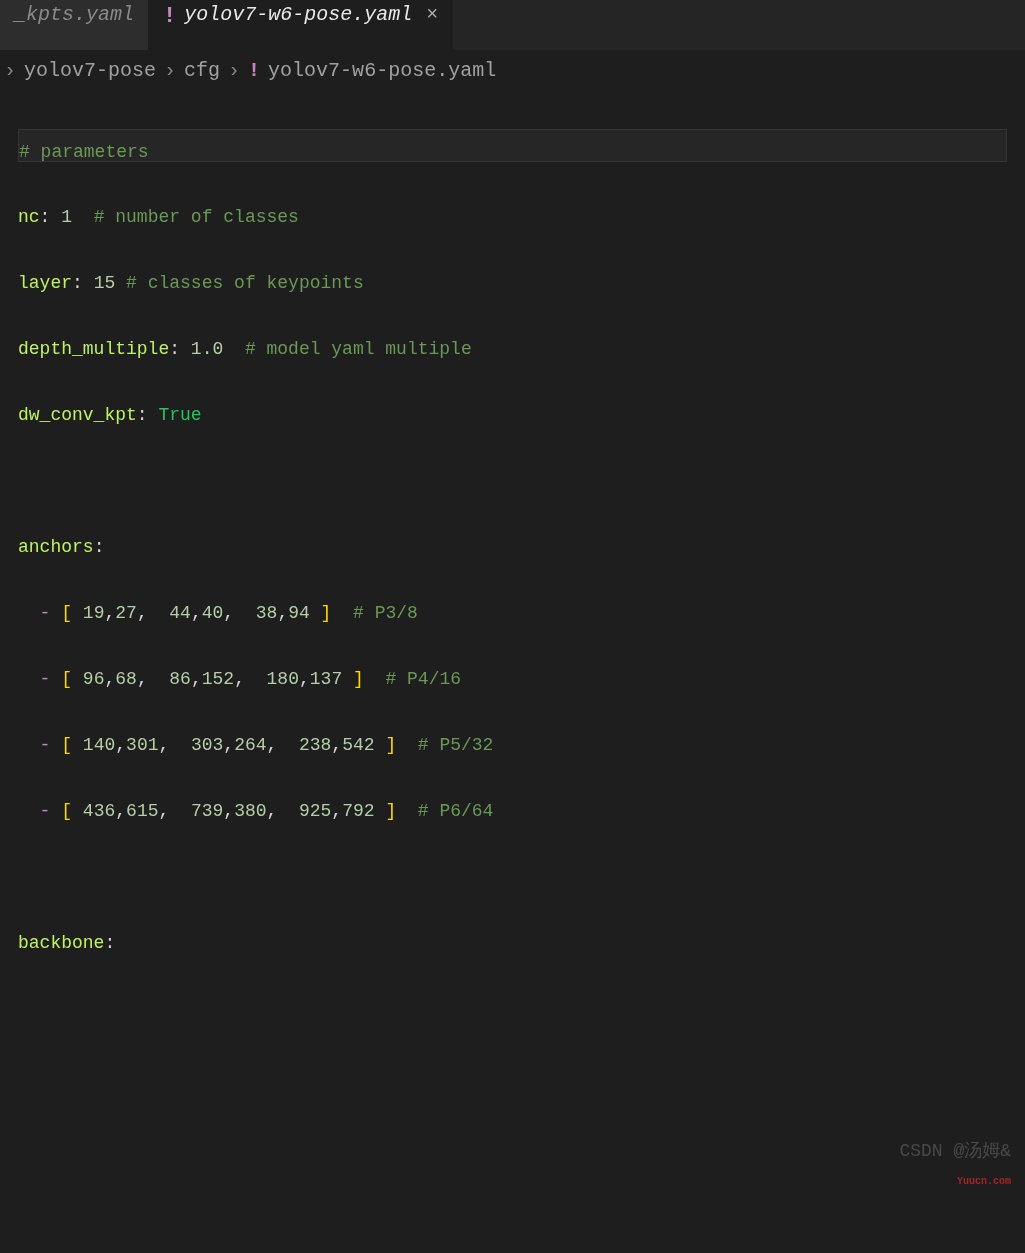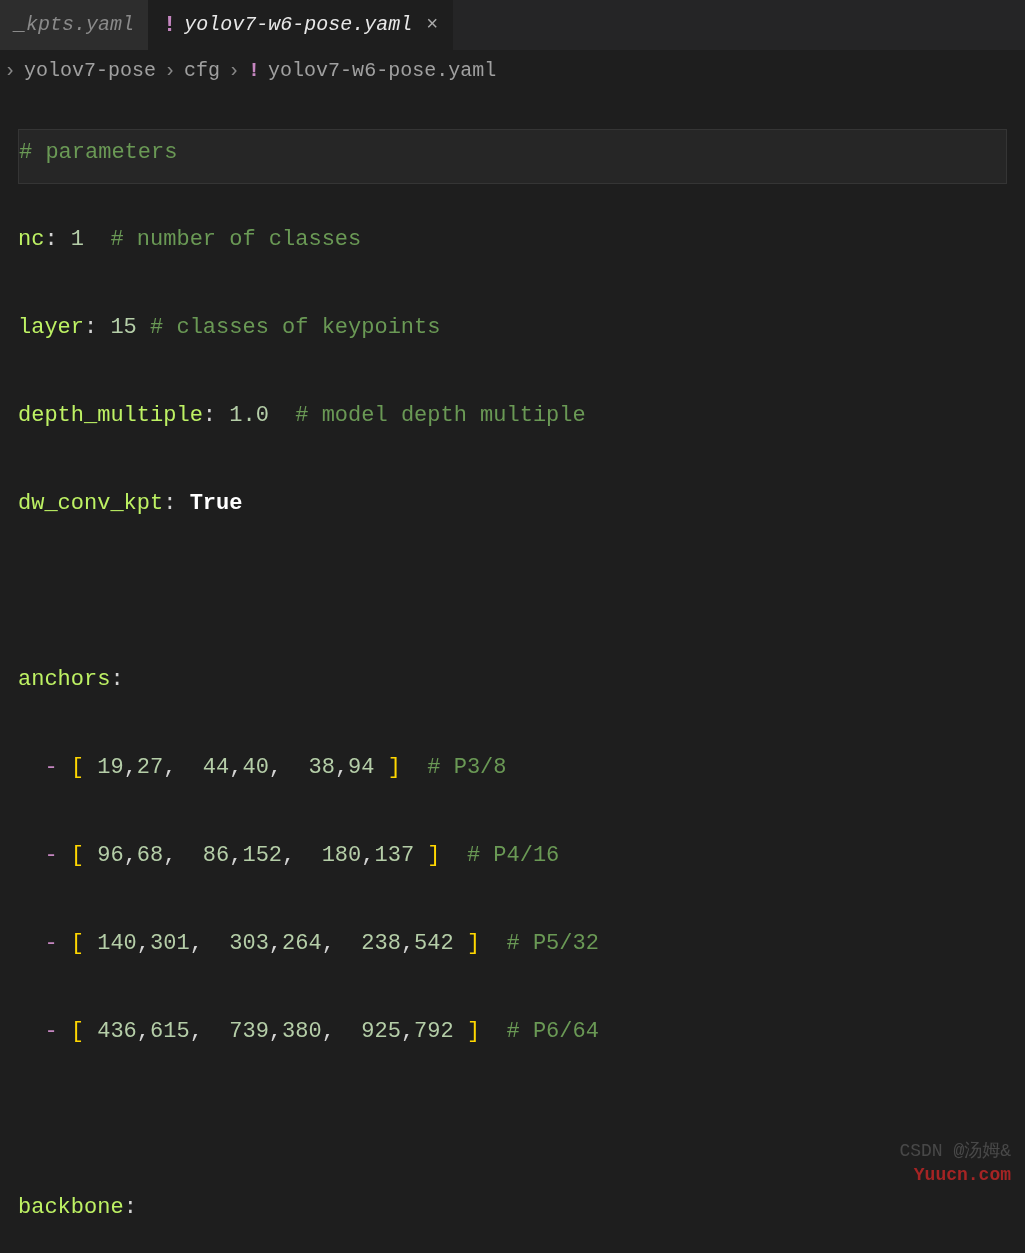--- a/index.html
+++ b/index.html
@@ -14,21 +14,20 @@
   overflow: hidden;
 }
 .tabs {
   display: flex;
   background: #252526;
   height: 50px;
   align-items: stretch;
 }
 .tab {
   display: flex;
-  align-items: center;
   padding: 0 14px;
   background: #2d2d2d;
   color: #8a8a8a;
   font-size: 20px;
   font-style: italic;
   gap: 8px;
   border-right: 1px solid #1e1e1e;
 }
 .tab.active {
   background: #1e1e1e;
@@ -55,48 +54,48 @@
   background: #1e1e1e;
 }
 .breadcrumb .chev { color: #888; }
 .breadcrumb .yaml-icon { color: #c586c0; font-weight: bold; }
 .editor {
   padding: 4px 18px 0 18px;
   white-space: pre;
 }
 .editor .line {
   line-height: 45px;
-  height: 55px;
-  font-size: 22px;
+  height: 33px;
+  font-size: 18px;
 }
 .line.highlight {
   background: rgba(255,255,255,0.04);
   border: 1px solid rgba(255,255,255,0.07);
 }
 
 .c-comment { color: #6a9955; }
 .c-key { color: #bef264; }
 .c-num { color: #b5cea8; }
-.c-bool { color: #ffffff; font-weight: bold; }
+.c-bool { color: #22c55e; }
 .c-white { color: #d4d4d4; }
 .c-purple { color: #c586c0; }
 .c-br-yellow { color: #ffd700; }
 .watermark1 {
   position: absolute;
   bottom: 88px;
   right: 14px;
   color: rgba(200,200,200,0.25);
   font-size: 18px;
 }
 .watermark2 {
   position: absolute;
   bottom: 64px;
   right: 14px;
   color: rgba(255,40,40,0.6);
-  font-size: 18px;
+  font-size: 10px;
   font-weight: bold;
 }
 </style>
 </head>
 <body>
 
 <div class="tabs">
   <div class="tab">
     <span>_kpts.yaml</span>
   </div>
@@ -114,21 +113,21 @@
   <span>cfg</span>
   <span class="chev">›</span>
   <span class="yaml-icon">!</span>
   <span>yolov7-w6-pose.yaml</span>
 </div>
 
 <div class="editor">
 <div class="line highlight"><span class="c-comment"># parameters</span></div>
 <div class="line"><span class="c-key">nc</span><span class="c-white">:</span> <span class="c-num">1</span>  <span class="c-comment"># number of classes</span></div>
 <div class="line"><span class="c-key">layer</span><span class="c-white">:</span> <span class="c-num">15</span> <span class="c-comment"># classes of keypoints</span></div>
-<div class="line"><span class="c-key">depth_multiple</span><span class="c-white">:</span> <span class="c-num">1.0</span>  <span class="c-comment"># model depth multiple</span></div>
+<div class="line"><span class="c-key">depth_multiple</span><span class="c-white">:</span> <span class="c-num">1.0</span>  <span class="c-comment"># model yaml multiple</span></div>
 <div class="line"><span class="c-key">dw_conv_kpt</span><span class="c-white">:</span> <span class="c-bool">True</span></div>
 <div class="line"></div>
 <div class="line"><span class="c-key">anchors</span><span class="c-white">:</span></div>
 <div class="line">  <span class="c-purple">-</span> <span class="c-br-yellow">[</span> <span class="c-num">19</span><span class="c-white">,</span><span class="c-num">27</span><span class="c-white">,</span>  <span class="c-num">44</span><span class="c-white">,</span><span class="c-num">40</span><span class="c-white">,</span>  <span class="c-num">38</span><span class="c-white">,</span><span class="c-num">94</span> <span class="c-br-yellow">]</span>  <span class="c-comment"># P3/8</span></div>
 <div class="line">  <span class="c-purple">-</span> <span class="c-br-yellow">[</span> <span class="c-num">96</span><span class="c-white">,</span><span class="c-num">68</span><span class="c-white">,</span>  <span class="c-num">86</span><span class="c-white">,</span><span class="c-num">152</span><span class="c-white">,</span>  <span class="c-num">180</span><span class="c-white">,</span><span class="c-num">137</span> <span class="c-br-yellow">]</span>  <span class="c-comment"># P4/16</span></div>
 <div class="line">  <span class="c-purple">-</span> <span class="c-br-yellow">[</span> <span class="c-num">140</span><span class="c-white">,</span><span class="c-num">301</span><span class="c-white">,</span>  <span class="c-num">303</span><span class="c-white">,</span><span class="c-num">264</span><span class="c-white">,</span>  <span class="c-num">238</span><span class="c-white">,</span><span class="c-num">542</span> <span class="c-br-yellow">]</span>  <span class="c-comment"># P5/32</span></div>
 <div class="line">  <span class="c-purple">-</span> <span class="c-br-yellow">[</span> <span class="c-num">436</span><span class="c-white">,</span><span class="c-num">615</span><span class="c-white">,</span>  <span class="c-num">739</span><span class="c-white">,</span><span class="c-num">380</span><span class="c-white">,</span>  <span class="c-num">925</span><span class="c-white">,</span><span class="c-num">792</span> <span class="c-br-yellow">]</span>  <span class="c-comment"># P6/64</span></div>
 <div class="line"></div>
 <div class="line"><span class="c-key">backbone</span><span class="c-white">:</span></div>
 

